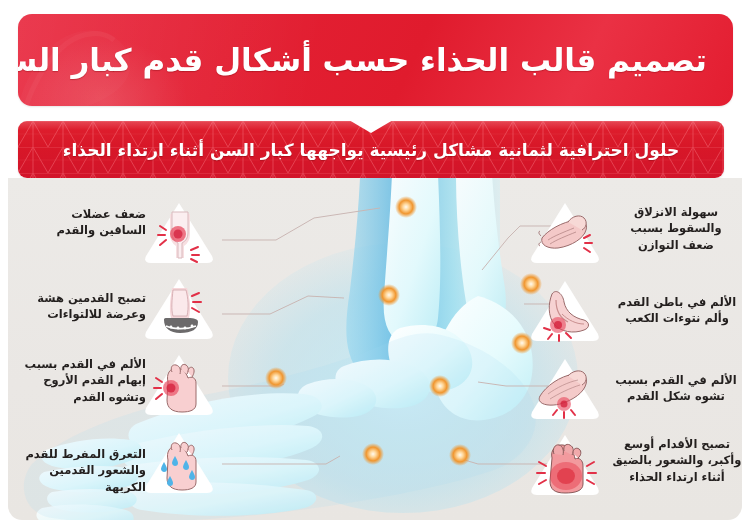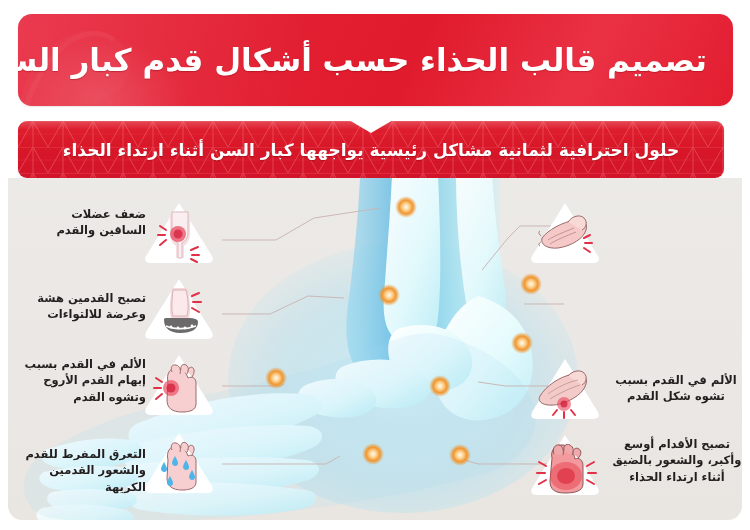--- a/index.html
+++ b/index.html
@@ -297,22 +297,43 @@
           <path d="M20 40 C26 36 36 32 46 28"></path>
           <path d="M22 44 C28 40 38 36 48 32"></path>
         </g>
         <path d="M13 36 C11 34 10 32 12 31 M13 42 C11 43 10 45 12 46" stroke="#9a6b6b" stroke-width=".9" fill="none"></path>
         <g stroke="#e23047" stroke-width="2" stroke-linecap="round">
           <path d="M56 38 L62 35"></path>
             <path d="M57 43 L64 43"></path>
             <path d="M56 48 L62 52"></path>
         </g>
       </svg>
-    </div>
-
+      <div class="label" style="left:84px;top:4px;width:128px;">سهولة الانزلاق
+والسقوط بسبب
+ضعف التوازن</div>
+    </div>
+
+    <div class="item right" style="left:520px;top:100px;width:214px;height:76px;">
+      <svg class="icon-tri" viewBox="0 0 74 66" style="left:0;top:0;">
+        <path d="M37 3 L70 56 Q73 63 65 63 L9 63 Q1 63 4 56 Z" fill="#ffffff"></path>
+        <path d="M24 16 C20 26 20 38 26 46 C32 54 46 56 56 52 C62 50 62 44 56 42 C46 40 38 34 36 24 C35 16 28 10 24 16 Z" fill="#f6d2d2" stroke="#9a6b6b" stroke-width="1"></path>
+        <path d="M28 22 C28 32 32 40 40 44" fill="none" stroke="#c98f8f" stroke-width="1.2"></path>
+        <path d="M34 36 C40 42 48 46 56 46" fill="none" stroke="#c98f8f" stroke-width="1"></path>
+        <circle cx="30" cy="47" r="8" fill="#e8465c" opacity=".6"></circle>
+        <circle cx="30" cy="47" r="4" fill="#d5233d" opacity=".8"></circle>
+        <g stroke="#e23047" stroke-width="2" stroke-linecap="round">
+          <path d="M22 52 L16 50"></path>
+            <path d="M24 56 L20 61"></path>
+            <path d="M31 57 L31 63"></path>
+            <path d="M38 55 L43 60"></path>
+        </g>
+      </svg>
+      <div class="label" style="left:84px;top:16px;width:130px;">الألم في باطن القدم
+وألم نتوءات الكعب</div>
+    </div>
 
     <div class="item right" style="left:520px;top:178px;width:214px;height:76px;">
       <svg class="icon-tri" viewBox="0 0 74 66" style="left:0;top:0;">
         <path d="M37 3 L70 56 Q73 63 65 63 L9 63 Q1 63 4 56 Z" fill="#ffffff"></path>
         <path d="M12 40 C18 30 32 20 46 18 C56 17 60 22 58 28 C56 36 46 44 32 48 C20 51 8 48 12 40 Z" fill="#f4cac9" stroke="#9a6b6b" stroke-width="1"></path>
         <path d="M40 20 C44 15 52 13 56 17 C60 21 58 27 54 29" fill="#f7d9d6" stroke="#9a6b6b" stroke-width="1"></path>
         <g stroke="#9a6b6b" stroke-width=".8" fill="none" opacity=".6">
           <path d="M20 38 C28 32 40 26 50 24"></path>
           <path d="M22 43 C30 38 42 32 52 29"></path>
         </g>

